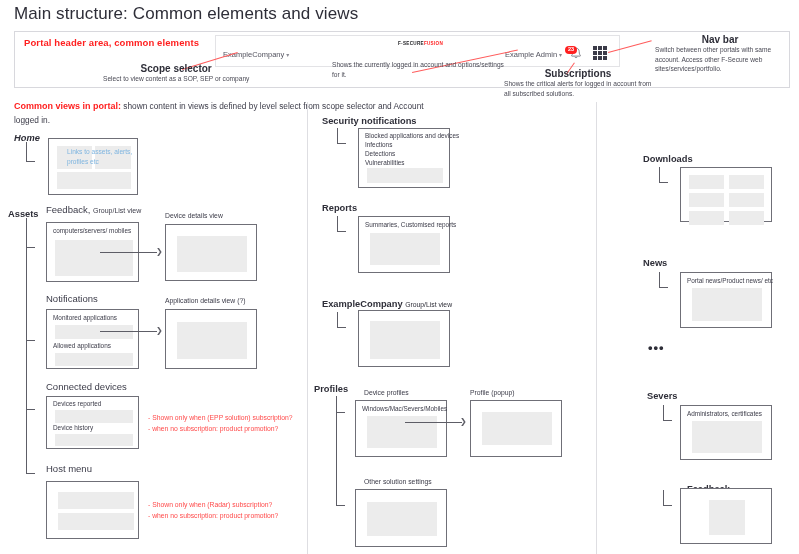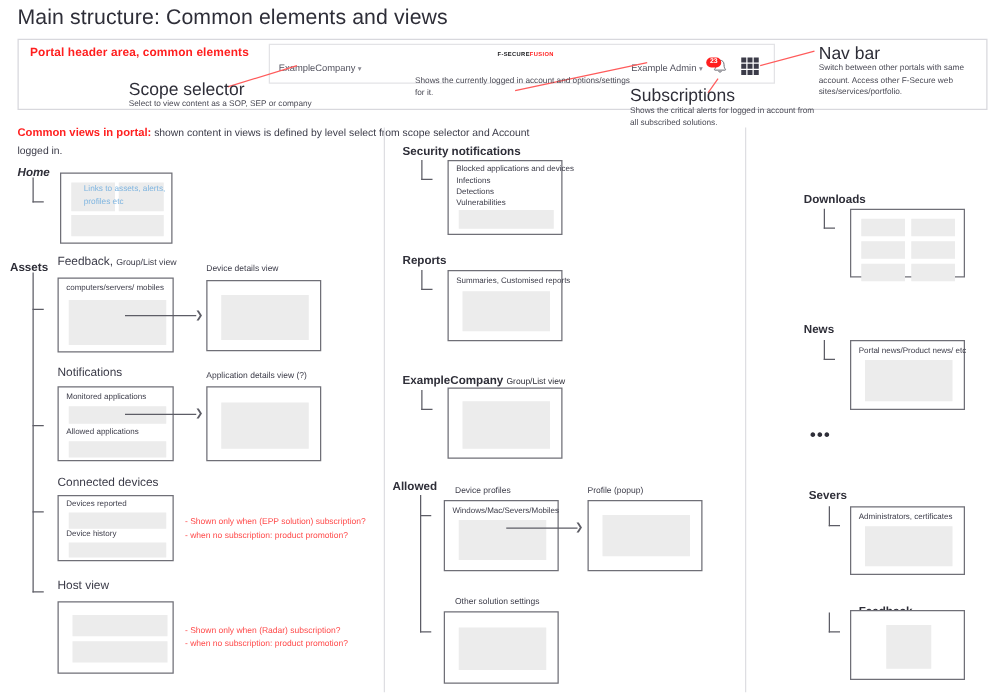--- a/index.html
+++ b/index.html
@@ -63,21 +63,21 @@
     font-size: 5.5px; font-weight:bold;
     border-radius: 6px; padding: 1px 3px 1px 3px;
     line-height: 1;
   }
   
   #nav-grid { left: 593px; top: 46px; width: 14px; height: 14px;
     display:grid; grid-template-columns: repeat(3,1fr); grid-template-rows:repeat(3,1fr); gap:1.5px; }
   #nav-grid i { background:#3b3b48; display:block; }
 
   
-  .callout-title { font-size: 14px; color:#2e2e38; font-weight:400; }
+  .callout-title { font-size: 10px; color:#2e2e38; font-weight:700;text-align:center; }
   .callout-body  { font-size: 6.6px; color:#4a4a55; line-height: 1.45; }
 
   #scope-callout { left: 103px; top: 63px; }
   #account-callout { left: 332px; top: 60px; }
   #notif-callout { left: 504px; top: 68px; }
   #nav-callout { left: 655px; top: 34px; }
 
   
   .leader { position:absolute; background:#ff5b5b; height:1px; transform-origin: 0 0; }
 
@@ -232,21 +232,21 @@
   <div class="inbox-label" style="left:6px; top:3px;">Devices reported</div>
   <div class="blk" style="left:8px; top:13px; width:78px; height:13px;"></div>
   <div class="inbox-label" style="left:6px; top:27px;">Device history</div>
   <div class="blk" style="left:8px; top:37px; width:78px; height:12px;"></div>
 </div>
 <div class="abs red-note" style="left:148px; top:413px;">
   <div>- Shown only when (EPP solution) subscription?</div>
   <div>- when no subscription: product promotion?</div>
 </div>
 
-<div class="abs sub-title" style="left:46px; top:463px;">Host view</div>
+<div class="abs sub-title" style="left:46px; top:463px;">Host menu</div>
 <div class="abs box" style="left:46px; top:481px; width:93px; height:58px;">
   <div class="blk" style="left:11px; top:10px; width:76px; height:17px;"></div>
   <div class="blk" style="left:11px; top:31px; width:76px; height:17px;"></div>
 </div>
 <div class="abs red-note" style="left:148px; top:500px;">
   <div>- Shown only when (Radar) subscription?</div>
   <div>- when no subscription: product promotion?</div>
 </div>
 
 <div class="abs" style="left:307px; top:102px; width:1px; height:452px; background:#dedee2;"></div>
@@ -280,21 +280,21 @@
   <span style="font-weight:normal; font-size:6.8px;">Group/List view</span>
 </div>
 <div class="elbow" style="left:337px; top:312px; height:16px;">
   <div class="v" style="height:16px;"></div>
     <div class="h" style="top:15px;"></div>
 </div>
 <div class="abs box" style="left:358px; top:310px; width:92px; height:57px;">
   <div class="blk" style="left:11px; top:10px; width:70px; height:38px;"></div>
 </div>
 
-<div class="abs sec-title" style="left:314px; top:384px;">Allowed</div>
+<div class="abs sec-title" style="left:314px; top:384px;">Profiles</div>
 <div class="vbar" style="left:336px; top:396px; height:110px;"></div>
 <div class="tick" style="left:336px; top:412px;"></div>
 <div class="tick" style="left:336px; top:505px;"></div>
 
 <div class="abs cap" style="left:364px; top:389px;">Device profiles</div>
 <div class="abs box" style="left:355px; top:400px; width:92px; height:57px;">
   <div class="inbox-label" style="left:6px; top:4px;">Windows/Mac/Severs/Mobiles</div>
   <div class="blk" style="left:11px; top:15px; width:70px; height:32px;"></div>
 </div>
 <div class="abs cap" style="left:470px; top:389px;">Profile (popup)</div>

